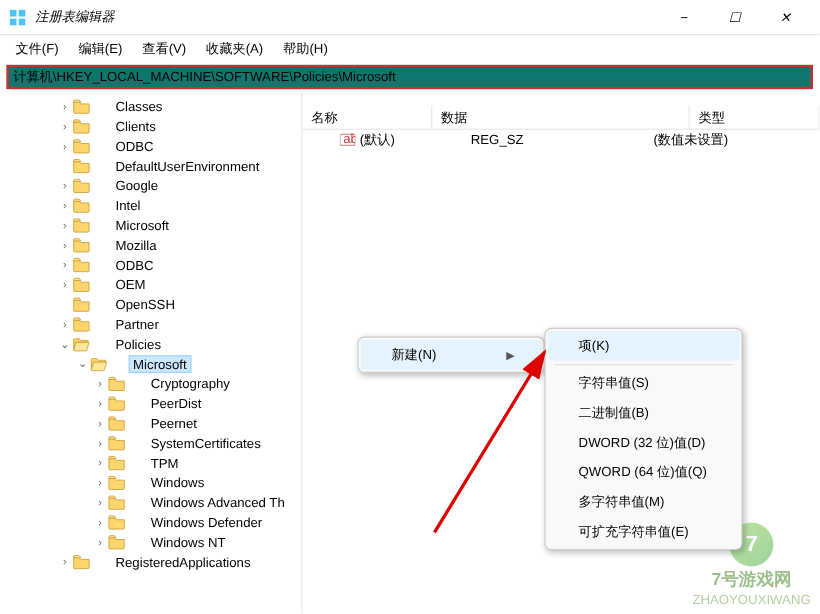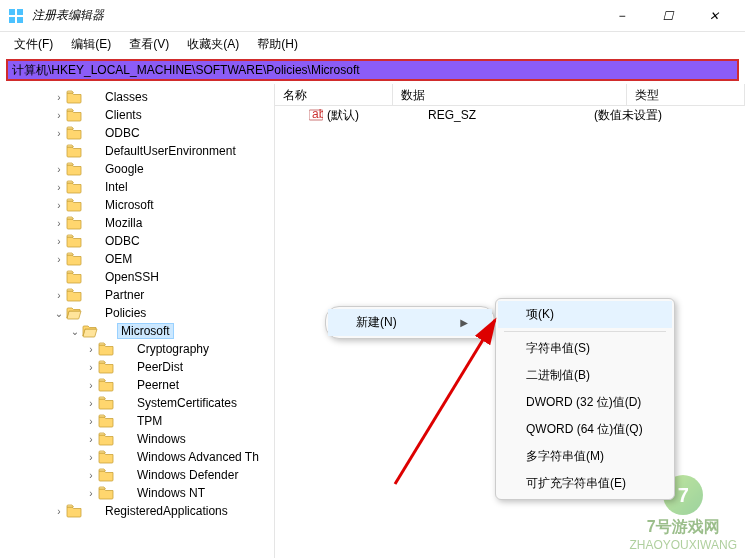--- a/index.html
+++ b/index.html
@@ -8,32 +8,32 @@
 .titlebar { height: 32px; display: flex; align-items: center; padding: 0 8px; border-bottom: 1px solid #e5e5e5; font-style: italic; }
 .titlebar .app-icon { width: 16px; height: 16px; margin-right: 8px; display: inline-flex; align-items: center; justify-content: center; }
 .titlebar .title { flex: 1; font-size: 12px; color: #000; }
 .titlebar .win-controls { display: flex; gap: 0; }
 .titlebar .win-btn { width: 46px; height: 32px; display: flex; align-items: center; justify-content: center; color: #000; }
 
 .menubar { height: 24px; display: flex; align-items: center; padding: 0 6px; gap: 2px; }
 .menubar .menu-item { padding: 2px 8px; cursor: default; }
 
 .address-wrap { padding: 3px 6px; }
-.address { height: 22px; border: 2px solid #d12c2c; background: #8b5cf6; display: flex; align-items: center; padding: 0 4px; font-size: 12px; color: #000; }
+.address { height: 22px; border: 2px solid #d12c2c; background: #0f766e; display: flex; align-items: center; padding: 0 4px; font-size: 12px; color: #000; }
 
 .content { display: flex; height: calc(558px - 32px - 24px - 28px); position: relative; }
 .tree { width: 275px; overflow: hidden; border-right: 1px solid #e5e5e5; padding-top: 4px; }
 .tree-row { display: flex; align-items: center; height: 18px; white-space: nowrap; cursor: default; }
 .tree-row.selected .label { background: #cce8ff; border: 1px solid #99d1ff; padding: 0 3px; }
 .tree-row .chev { width: 14px; display: inline-flex; justify-content: center; color: #666; font-size: 10px; }
 .tree-row .folder { width: 16px; height: 14px; margin-right: 3px; display: inline-flex; }
 .tree-row .label { padding: 0 4px; margin-left: 16px; }
 
 .list { flex: 1; position: relative; }
-.list-header { display: flex; height: 22px; border-bottom: 1px solid #e5e5e5; }
+.list-header { display: flex; height: 22px; border-bottom: 1px solid #e5e5e5; margin-top: 12px; }
 .list-header .col { padding: 3px 8px; border-right: 1px solid #e5e5e5; color: #000; }
 .list-row { display: flex; align-items: center; height: 18px; padding: 2px 0; }
 .list-row .cell { padding: 0 8px; display: flex; align-items: center; gap: 4px; justify-content: center; }
 .val-icon { width: 14px; height: 14px; display: inline-flex; }
 
 .context-menu { position: absolute; background: #f9f9f9; border: 1px solid #ccc; box-shadow: 2px 2px 6px rgba(0,0,0,0.25); padding: 2px; z-index: 50; border-radius: 6px; }
 .context-menu .cm-item { padding: 5px 24px 5px 28px; display: flex; align-items: center; justify-content: space-between; min-width: 140px; cursor: default; }
 .context-menu .cm-item:hover, .context-menu .cm-item.hover { background: #e5f3ff; }
 .context-menu .cm-arrow { font-size: 10px; color: #555; margin-left: 20px; }
 .submenu { min-width: 180px; }
@@ -344,21 +344,21 @@
               <rect x="0" y="2" width="14" height="10" rx="1" fill="#fff" stroke="#c77" stroke-width="1"></rect>
               <text x="3" y="10" font-size="8" fill="#c33">ab</text>
             </svg>
         </span>
         <span>(默认)</span>
       </div>
       <div class="cell" style="width:118px">REG_SZ</div>
       <div class="cell" style="flex:1">(数值未设置)</div>
     </div>
 
-    <div class="context-menu" style="left:50px; top:222px; width:170px;border-radius:14px;">
+    <div class="context-menu" style="left:50px; top:222px; width:170px;">
       <div class="cm-item hover">
         <span>新建(N)</span>
         <span class="cm-arrow">▶</span>
       </div>
     </div>
 
     <div class="context-menu submenu" style="left:220px; top:214px;">
       <div class="cm-item sel">项(K)</div>
       <div style="height:1px;background:#ddd;margin:3px 6px"></div>
       <div class="cm-item">字符串值(S)</div>

